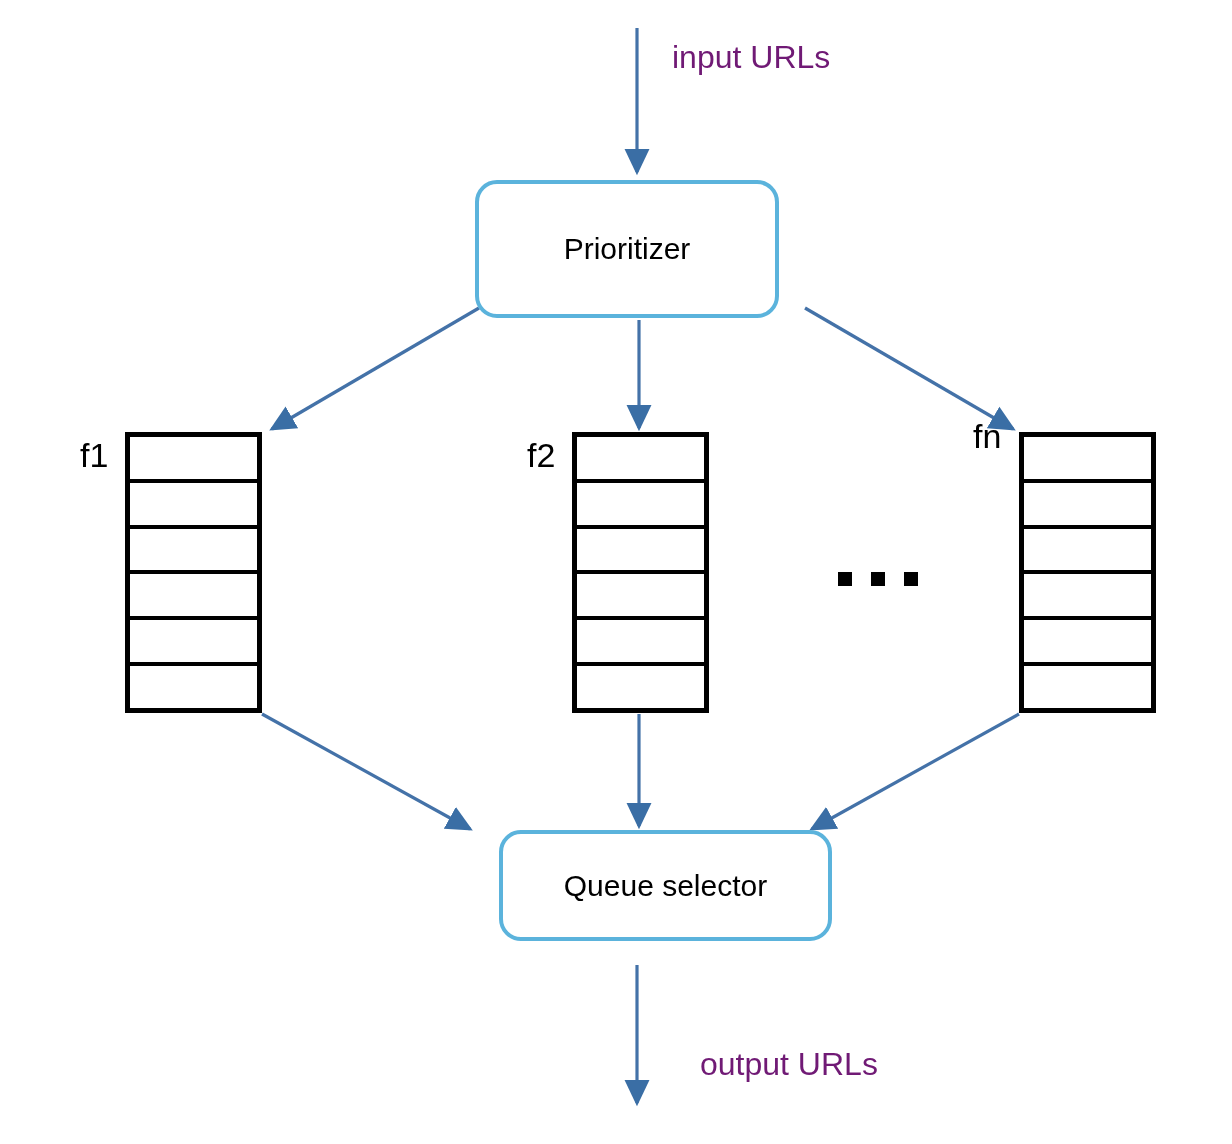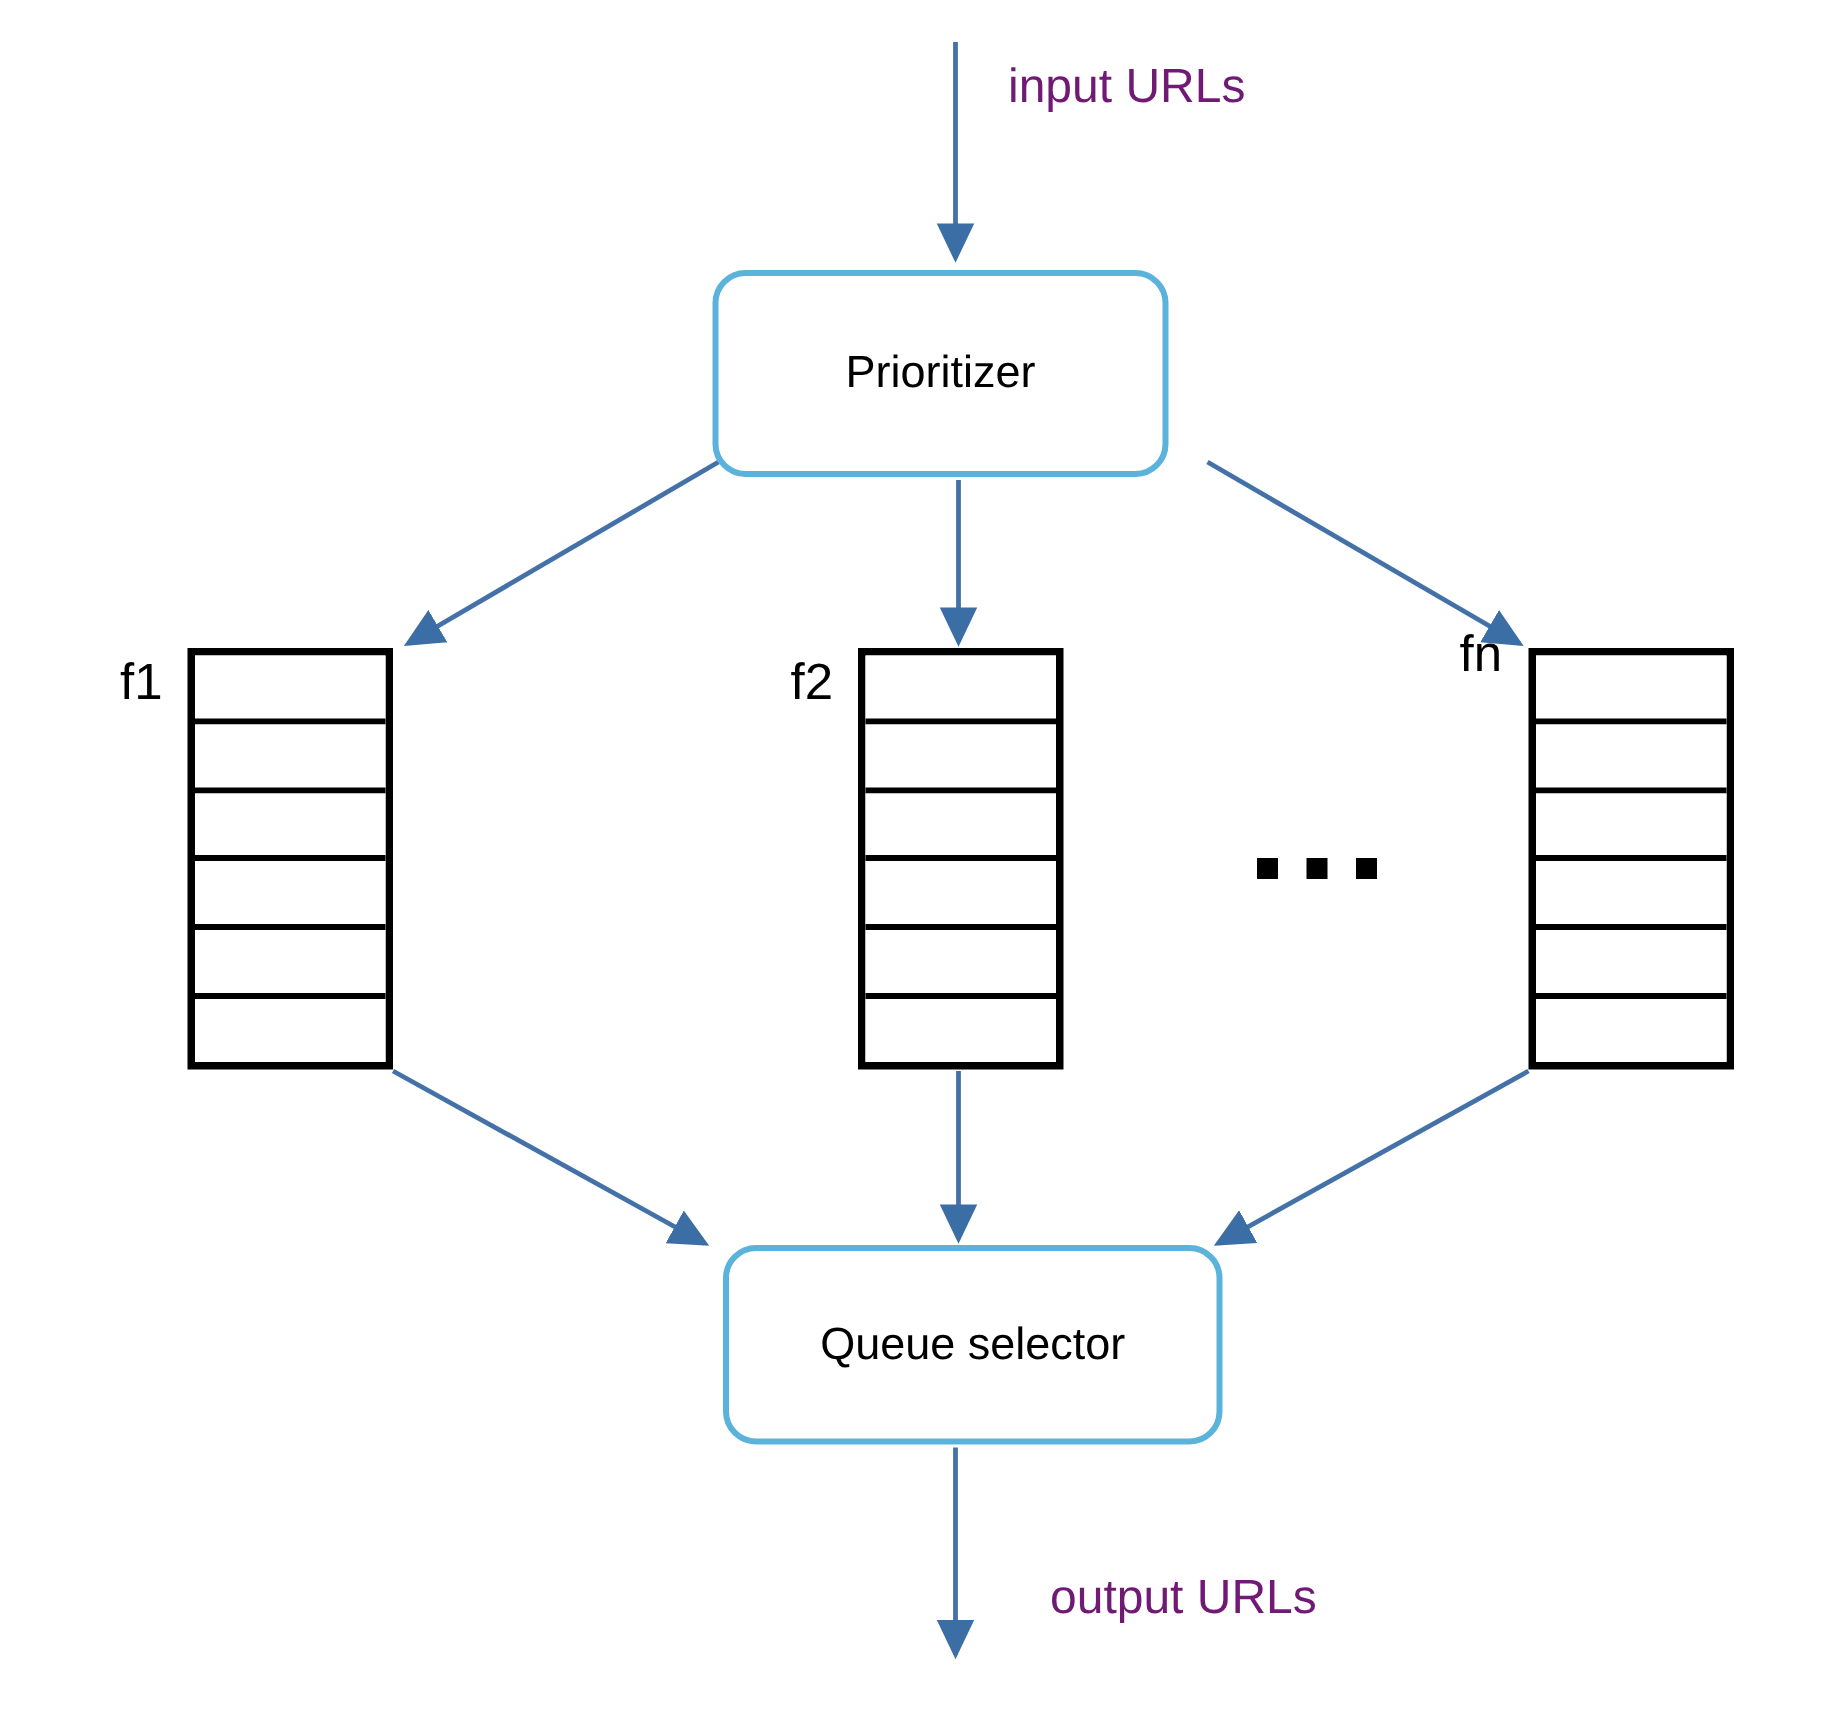--- a/index.html
+++ b/index.html
@@ -45,24 +45,24 @@
     line-height: 1;
     white-space: nowrap;
   }
   #box-prioritizer {
     left: 475px;
     top: 180px;
     width: 304px;
     height: 138px;
   }
   #box-queue-selector {
-    left: 482px;
+    left: 499px;
     top: 830px;
     width: 333px;
-    height: 133px;
+    height: 111px;
     text-align: center;
   }
 
   
   .queue {
     position: absolute;
     box-sizing: border-box;
     width: 137px;
     height: 281px;
     border: 5px solid #000000;

